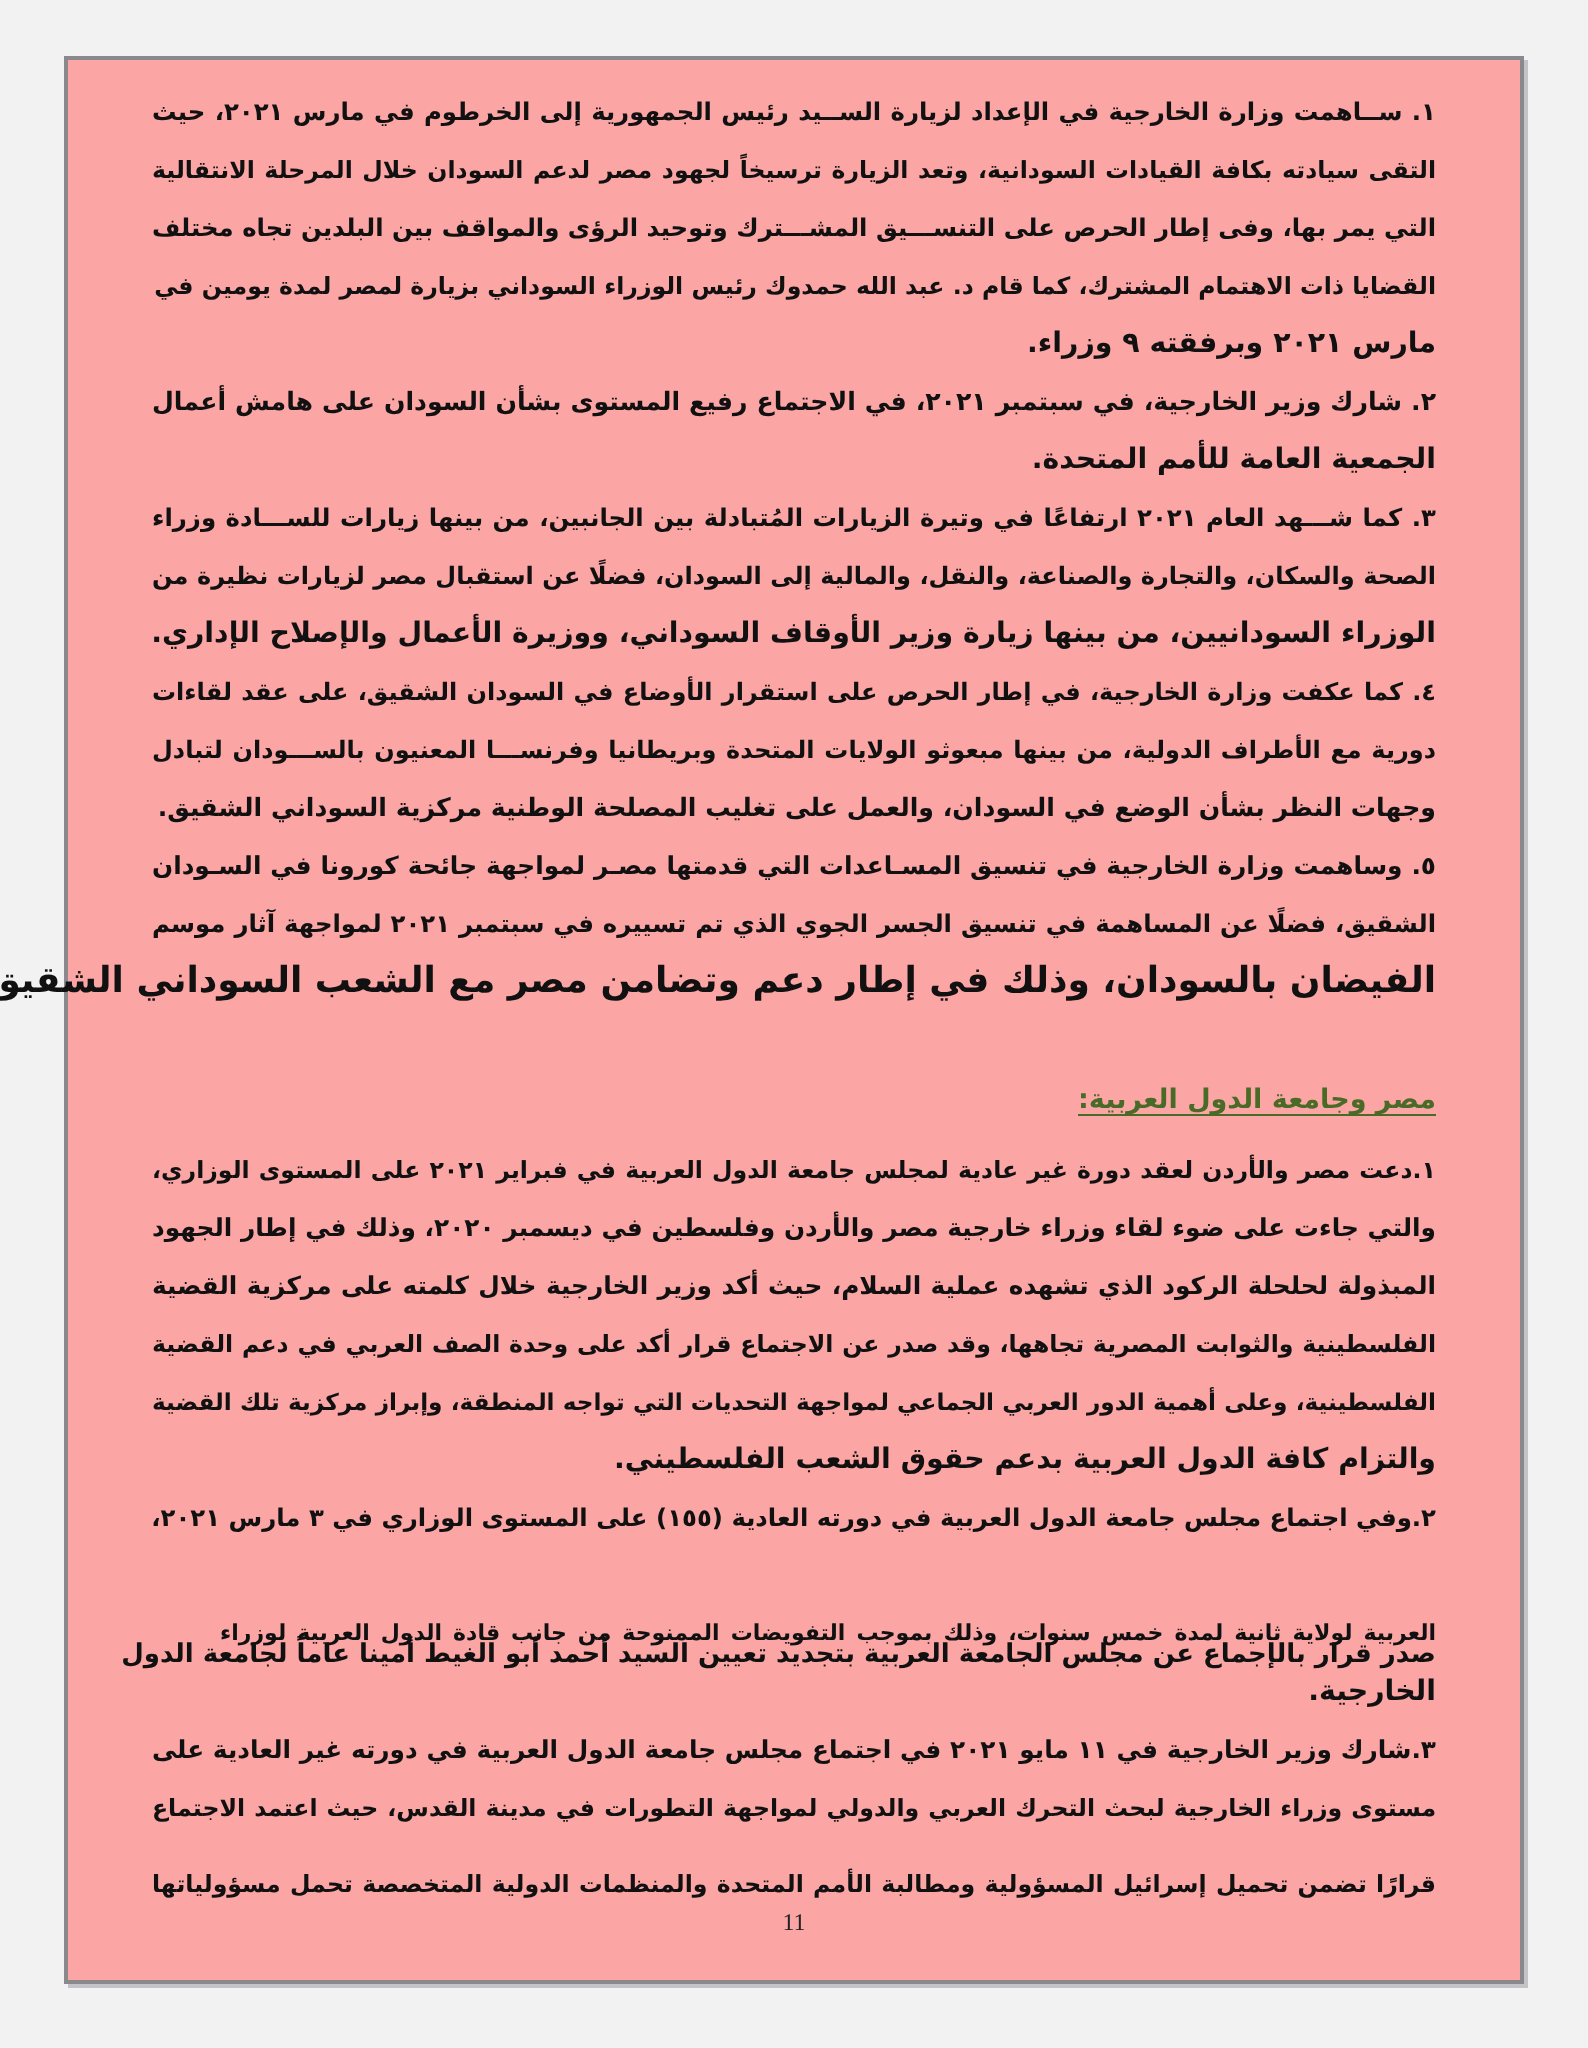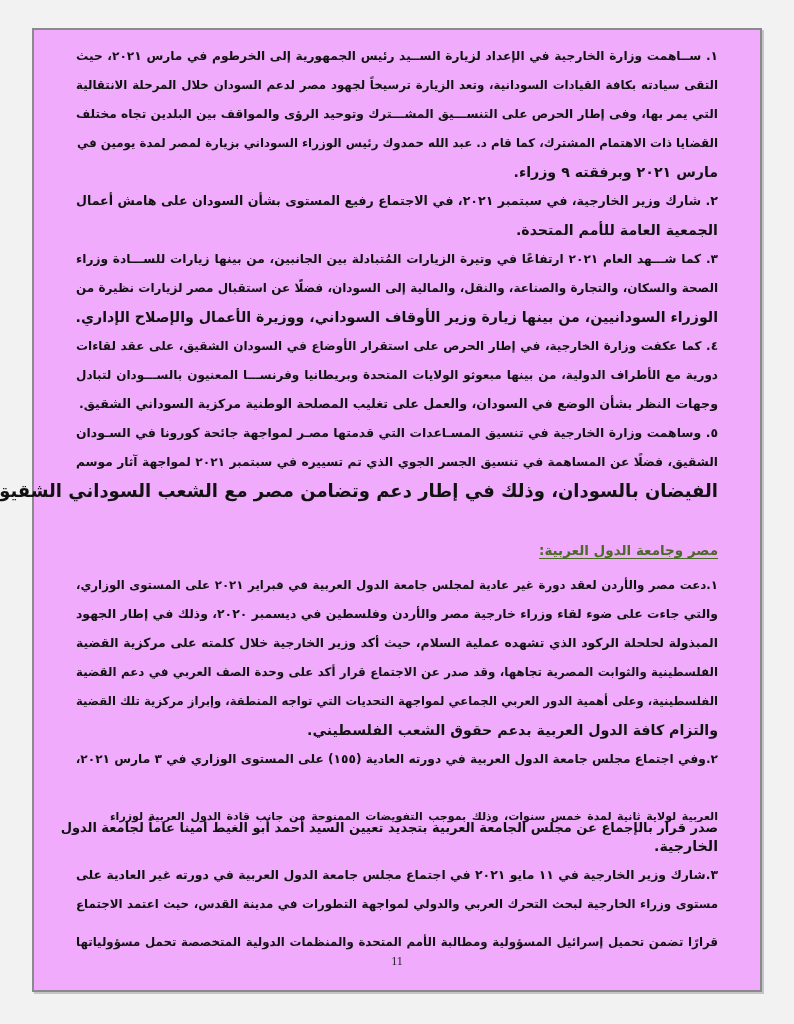--- a/index.html
+++ b/index.html
@@ -15,21 +15,21 @@
       font-family: "DejaVu Sans", sans-serif;
     }
     .page-frame {
       position: absolute;
       left: 32px;
       top: 28px;
       width: 726px;
       height: 960px;
       border: 2px solid #8a8a8e;
       box-shadow: 2px 2px 0 #c4c4c8;
-      background: #f0abfc;
+      background: #fca5a5;
     }
     .content {
       position: absolute;
       left: 42px;
       right: 42px;
       top: 0;
       direction: rtl;
     }
     .line {
       position: absolute;

